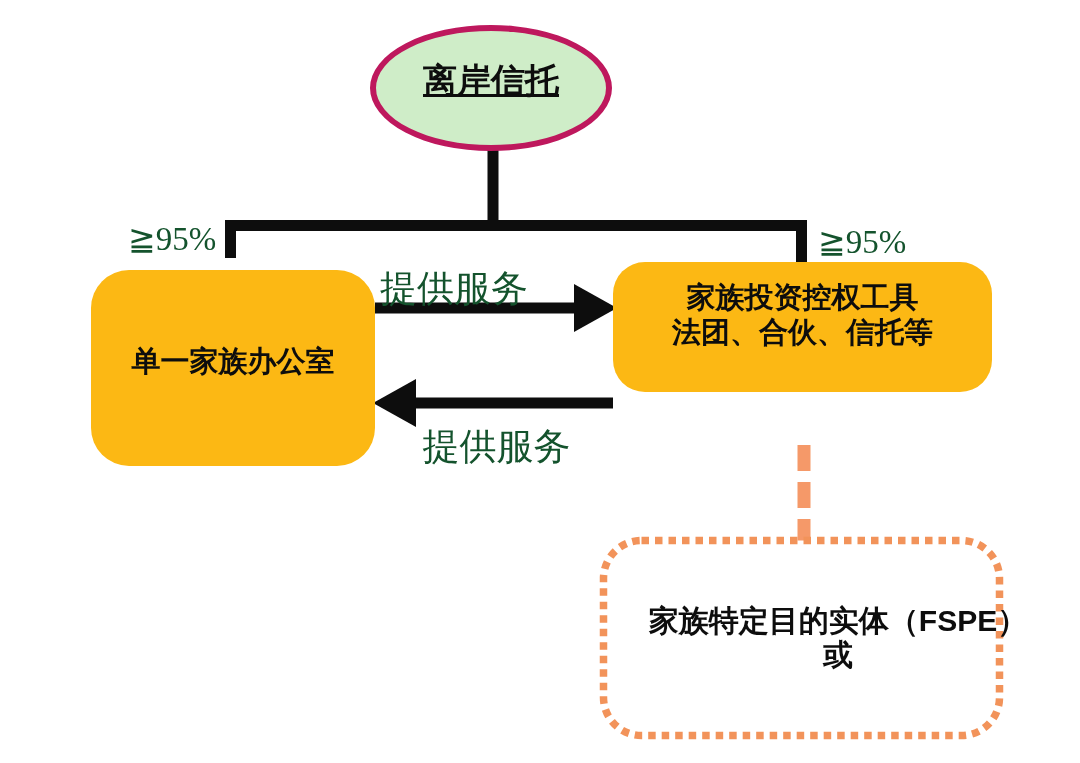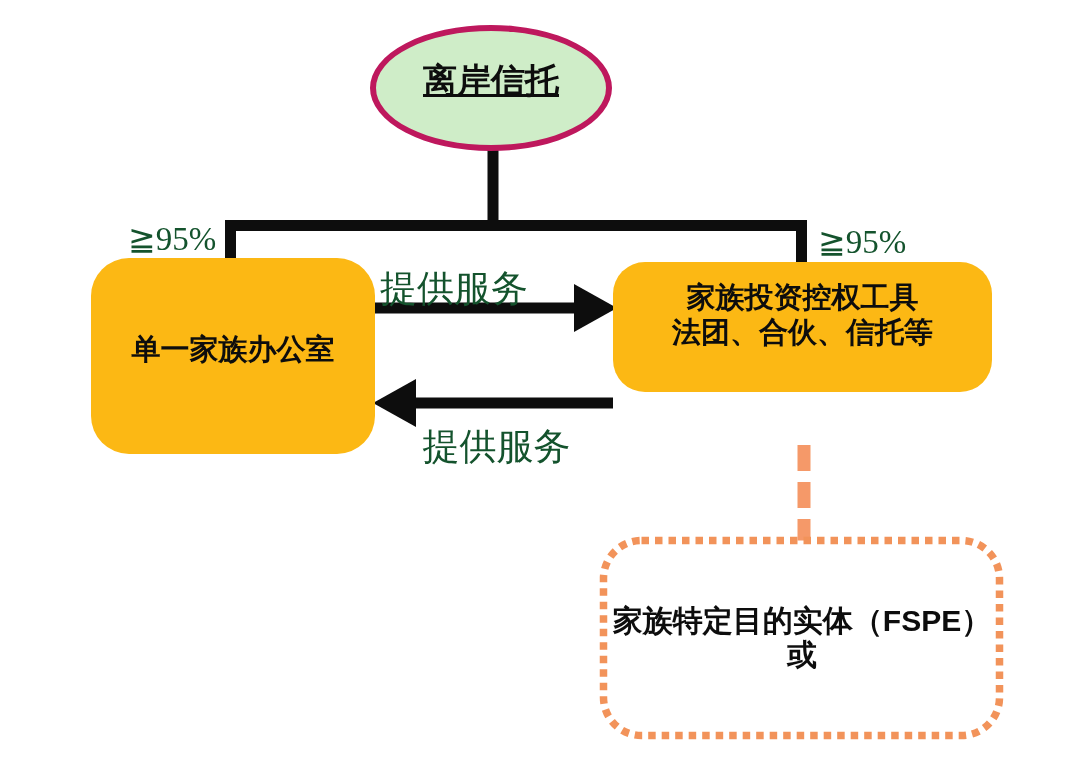--- a/index.html
+++ b/index.html
@@ -35,38 +35,38 @@
     left: 370px; top: 25px;
     width: 242px; height: 126px;
     border-radius: 50%;
     border: 6px solid #be185d;
     box-sizing: border-box;
     font-size: 34px;
     padding-bottom: 14px;
     text-decoration: underline;
   }
   .box-left {
-    left: 91px; top: 258px;
+    left: 91px; top: 270px;
     width: 284px; height: 196px;
     border-radius: 38px;
     font-size: 29px;
     padding-bottom: 13px;
     box-sizing: border-box;
   }
   .box-right {
     left: 613px; top: 262px;
     width: 379px; height: 130px;
     border-radius: 32px;
     font-size: 29px;
     line-height: 35px;
     padding-bottom: 24px;
     box-sizing: border-box;
   }
   .box-dashed-text {
-    left: 604px; top: 541px;
+    left: 640px; top: 541px;
     width: 396px; height: 194px;
     font-size: 30px;
     line-height: 34px;
     background: transparent;
   }
   .edge-label {
     position: absolute;
     font-family: "Liberation Serif", serif;
     font-weight: normal;
     color: #14532d;

